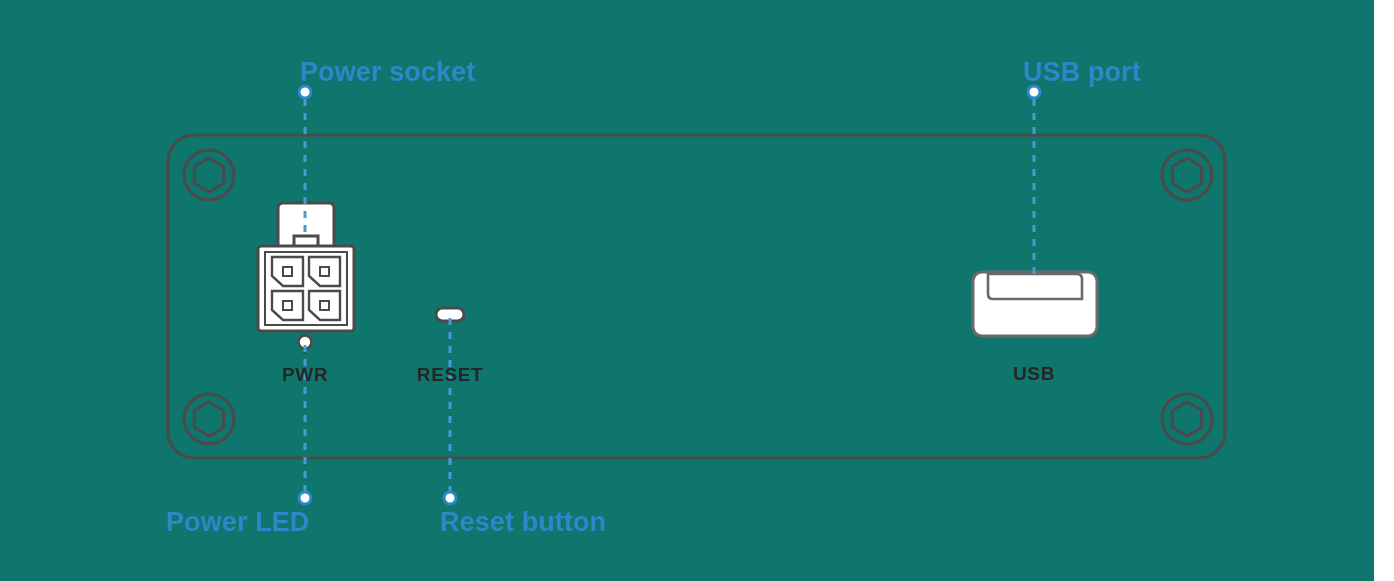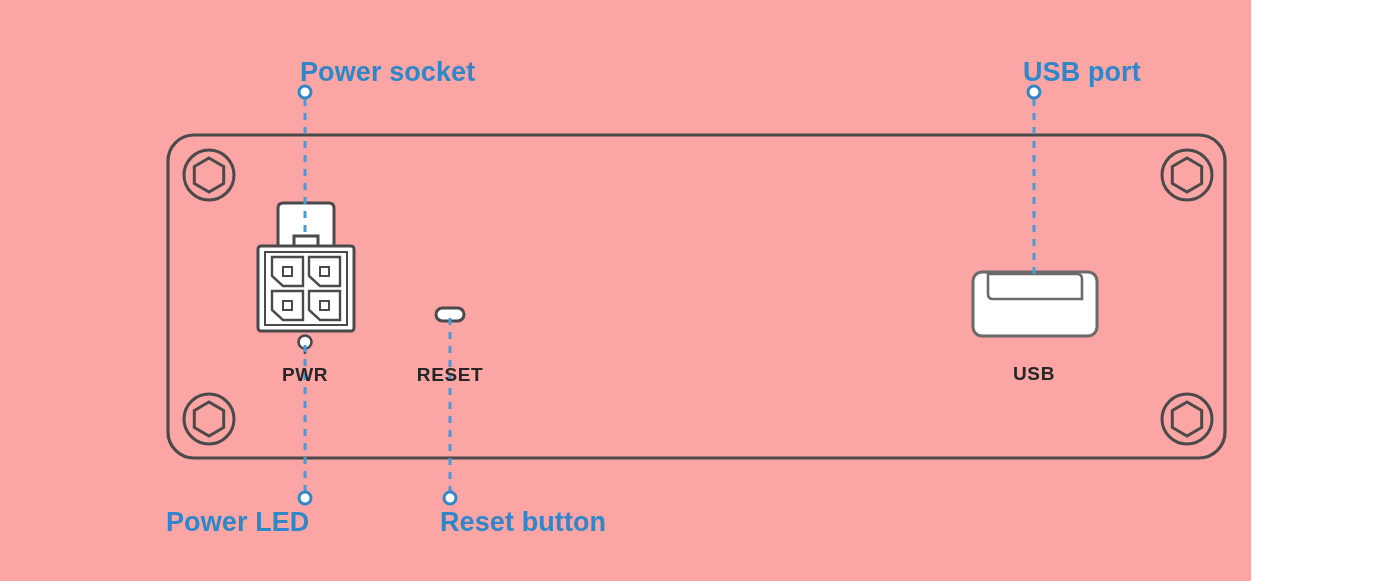--- a/index.html
+++ b/index.html
@@ -5,23 +5,23 @@
   html, body {
     margin: 0;
     padding: 0;
     background: #ffffff;
   }
   body {
     font-family: "Liberation Sans", sans-serif;
   }
   #stage {
     position: relative;
-    width: 1251px;
+    width: 1374px;
     height: 581px;
-    background: #fca5a5;
+    background: #0f766e;
     overflow: hidden;
   }
   #diagram-svg {
     position: absolute;
     left: 0;
     top: 0;
     width: 1394px;
     height: 581px;
     display: block;
   }

